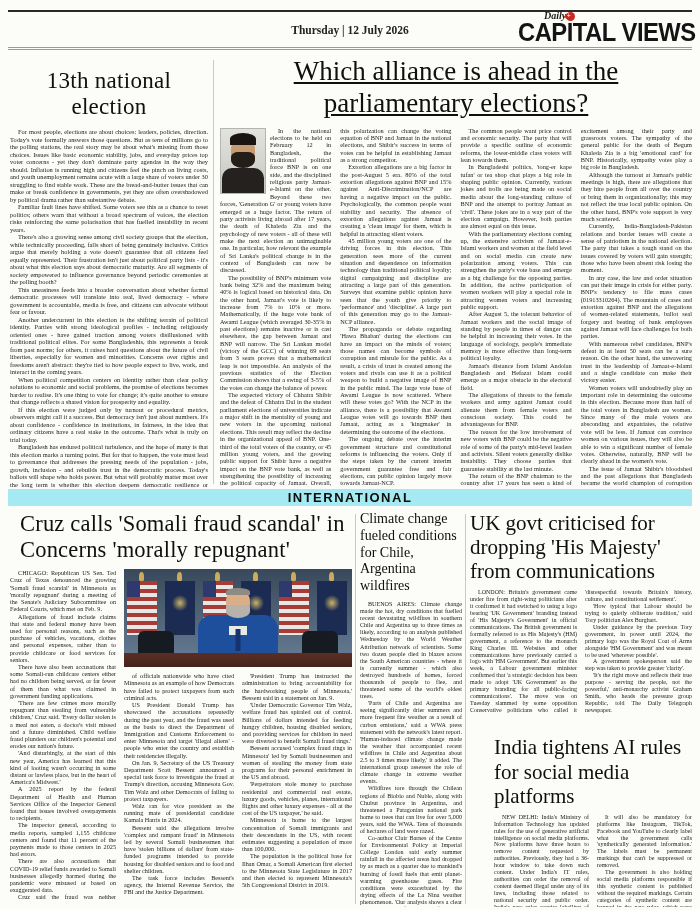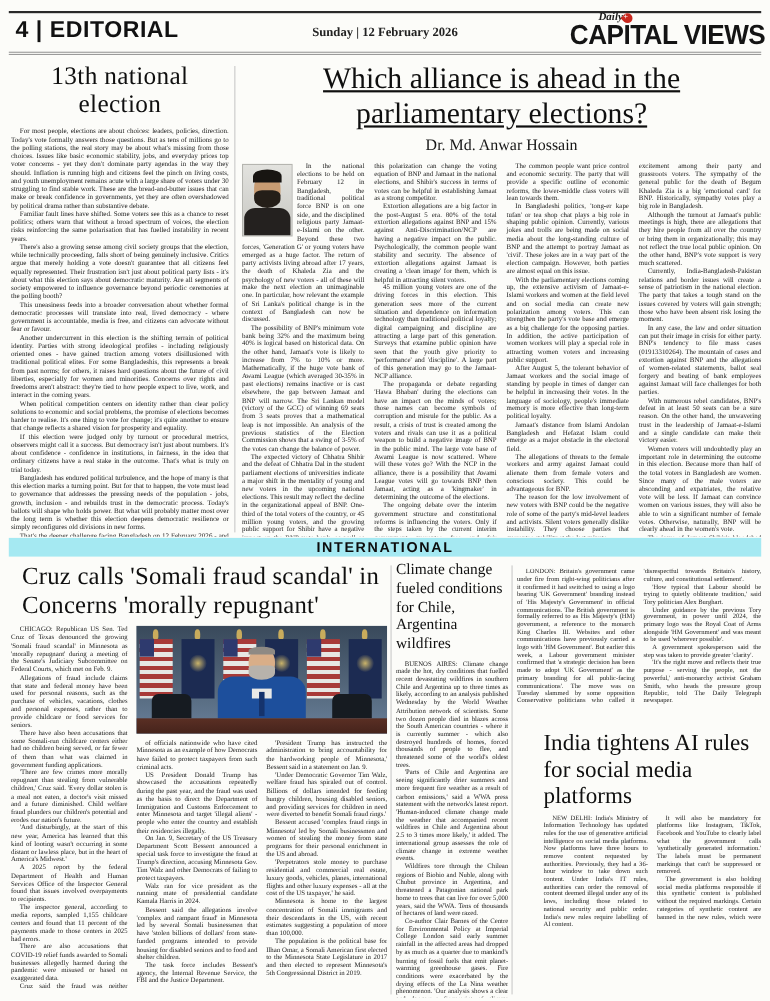--- a/index.html
+++ b/index.html
@@ -18,21 +18,21 @@
   .drop { position:absolute; left:48px; top:2px; width:9px; height:9px; background:#c8281e;
           border-radius:0 50% 50% 50%; transform:rotate(-45deg); z-index:2; }
   .drop::after { content:"+"; position:absolute; left:2px; top:-1px; font-size:7px; color:#fff;
                  transform:rotate(45deg); font-family:"Liberation Sans",sans-serif; }
 
   .para { text-align:justify; text-indent:8px; }
   h1,h2,h3 { font-weight:normal; color:#0f0f0f; }
 
   
   .editorial { position:absolute; left:10px; top:56px; width:198px; height:432px; overflow:hidden; }
-  .editorial h2 { font-size:23px; text-align:center; letter-spacing:.3px; margin-bottom:8px; }
+  .editorial h2 { font-size:23px; text-align:center; letter-spacing:.3px; margin-bottom:8px;margin-top:12px; }
   .editorial .body { font-size:6.4px; line-height:7.5px; }
 
   .vdiv { position:absolute; width:0; border-left:1px solid #c9c9c9; }
 
   
   .main { position:absolute; left:220px; top:56px; width:472px; height:432px; overflow:hidden; }
   .main h1 { font-size:27px; text-align:center; line-height:1.18; padding:0 34px;text-decoration:underline; }
   .byline { text-align:center; font-size:14.5px; margin-top:4px; color:#161616; }
   .mainbody { margin-top:7px; height:360px; column-count:4; column-gap:9px;
               font-size:6.3px; line-height:7.35px; overflow:hidden; }
@@ -85,22 +85,21 @@
   .india { margin-top:8px;margin-left:24px; }
   .india .body { margin-top:6px; column-count:2; column-gap:8px; font-size:6px; line-height:6.9px; height:106px; overflow:hidden; }
 </style>
 </head>
 <body>
 
 <div class="page">
   <div class="toprule"></div>
 
   <div class="header">
-    <div class="section-label">4 | EDITORIAL</div>
-    <div class="date">Sunday | 12 February 2026</div>
+    <div class="date">Thursday | 12 July 2026</div>
     <div class="masthead">
       <div class="daily">Daily</div>
       <div class="brand">CAPITAL VIEWS</div>
       <div class="drop"></div>
     </div>
   </div>
 
   <div class="editorial">
     <h2>13th national election</h2>
     <div class="body">
@@ -113,21 +112,20 @@
         <p class="para">If this election were judged only by turnout or procedural metrics, observers might call it a success. But democracy isn't just about numbers. It's about confidence - confidence in institutions, in fairness, in the idea that ordinary citizens have a real stake in the outcome. That's what is truly on trial today.</p>
         <p class="para">Bangladesh has endured political turbulence, and the hope of many is that this election marks a turning point. But for that to happen, the vote must lead to governance that addresses the pressing needs of the population - jobs, growth, inclusion - and rebuilds trust in the democratic process. Today's ballots will shape who holds power. But what will probably matter most over the long term is whether this election deepens democratic resilience or simply reconfigures old divisions in new forms.</p>
         <p class="para">That's the deeper challenge facing Bangladesh on 12 February 2026 - and it's a challenge that goes beyond the counting of votes.</p>
       </div>
   </div>
 
   <div class="vdiv" style="left:213px; top:60px; height:424px;"></div>
 
   <div class="main">
     <h1>Which alliance is ahead in the parliamentary elections?</h1>
-    <div class="byline">Dr. Md. Anwar Hossain</div>
     <div class="mainbody">
       <div class="author-photo">
         <div class="ap-head"></div>
         <div class="ap-hair"></div>
         <div class="ap-beard"></div>
         <div class="ap-body"></div>
       </div>
       <div class="paras">
           <p class="para">In the national elections to be held on February 12 in Bangladesh, the traditional political force BNP is on one side, and the disciplined religious party Jamaat-e-Islami on the other. Beyond these two forces, 'Generation G' or young voters have emerged as a huge factor. The return of party activists living abroad after 17 years, the death of Khaleda Zia and the psychology of new voters - all of these will make the next election an unimaginable one. In particular, how relevant the example of Sri Lanka's political change is in the context of Bangladesh can now be discussed.</p>
           <p class="para">The possibility of BNP's minimum vote bank being 32% and the maximum being 40% is logical based on historical data. On the other hand, Jamaat's vote is likely to increase from 7% to 10% or more. Mathematically, if the huge vote bank of Awami League (which averaged 30-35% in past elections) remains inactive or is cast elsewhere, the gap between Jamaat and BNP will narrow. The Sri Lankan model (victory of the GCC) of winning 69 seats from 3 seats proves that a mathematical leap is not impossible. An analysis of the previous statistics of the Election Commission shows that a swing of 3-5% of the votes can change the balance of power.</p>
@@ -229,20 +227,21 @@
         <p class="para">'Parts of Chile and Argentina are seeing significantly drier summers and more frequent fire weather as a result of carbon emissions,' said a WWA press statement with the network's latest report. 'Human-induced climate change made the weather that accompanied recent wildfires in Chile and Argentina about 2.5 to 3 times more likely,' it added. The international group assesses the role of climate change in extreme weather events.</p>
         <p class="para">Wildfires tore through the Chilean regions of Biobio and Nuble, along with Chubut province in Argentina, and threatened a Patagonian national park home to trees that can live for over 5,000 years, said the WWA. Tens of thousands of hectares of land were razed.</p>
         <p class="para">Co-author Clair Barnes of the Centre for Environmental Policy at Imperial College London said early summer rainfall in the affected areas had dropped by as much as a quarter due to mankind's burning of fossil fuels that emit planet-warming greenhouse gases. Fire conditions were exacerbated by the drying effects of the La Nina weather phenomenon. 'Our analysis shows a clear and dangerous fingerprint of climate change on these fires,' said Barnes.</p>
       </div>
   </div>
 
   <div class="vdiv" style="left:465px; top:514px; height:390px;"></div>
 
   <div class="rightcol">
     <div class="uk">
+      <h2>UK govt criticised for dropping 'His Majesty' from communications</h2>
       <div class="body">
           <p class="para">LONDON: Britain's government came under fire from right-wing politicians after it confirmed it had switched to using a logo bearing 'UK Government' branding instead of 'His Majesty's Government' in official communications. The British government is formally referred to as His Majesty's (HM) government, a reference to the monarch King Charles III. Websites and other communications have previously carried a logo with 'HM Government'. But earlier this week, a Labour government minister confirmed that 'a strategic decision has been made to adopt 'UK Government' as the primary branding for all public-facing communications'. The move was on Tuesday slammed by some opposition Conservative politicians who called it 'disrespectful towards Britain's history, culture, and constitutional settlement'.</p>
           <p class="para">'How typical that Labour should be trying to quietly obliterate tradition,' said Tory politician Alex Burghart.</p>
           <p class="para">Under guidance by the previous Tory government, in power until 2024, the primary logo was the Royal Coat of Arms alongside 'HM Government' and was meant to be used 'wherever possible'.</p>
           <p class="para">A government spokesperson said the step was taken to provide greater 'clarity'.</p>
           <p class="para">'It's the right move and reflects their true purpose - serving the people, not the powerful,' anti-monarchy activist Graham Smith, who heads the pressure group Republic, told The Daily Telegraph newspaper.</p>
         </div>
     </div>
     <div class="india">
       <h2>India tightens AI rules for social media platforms</h2>

